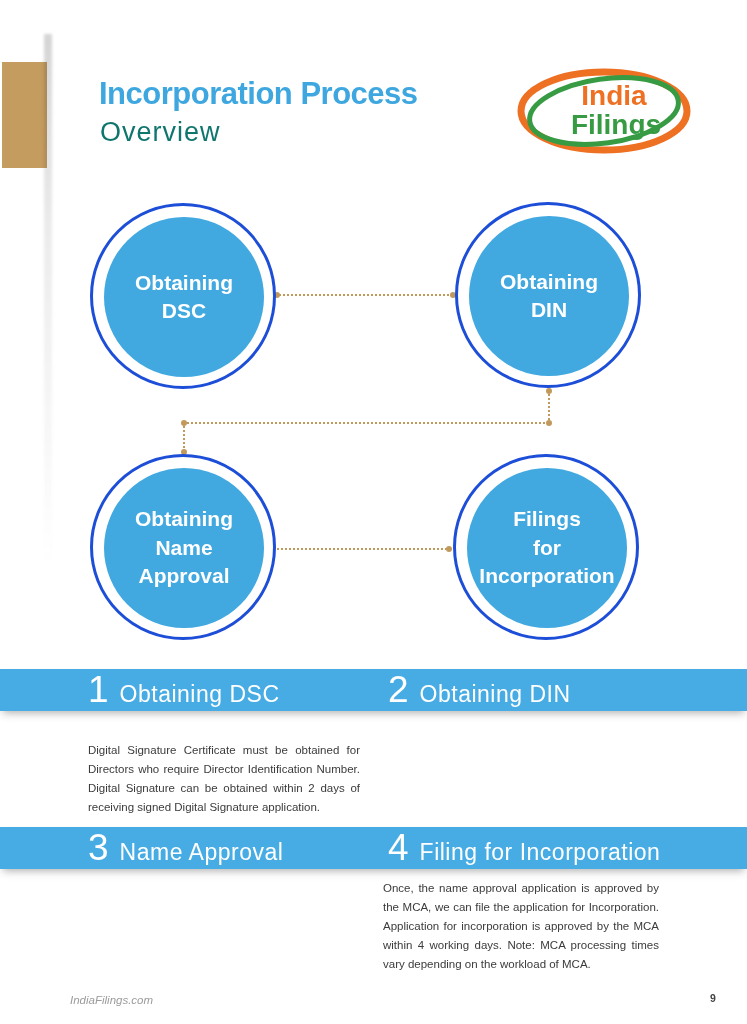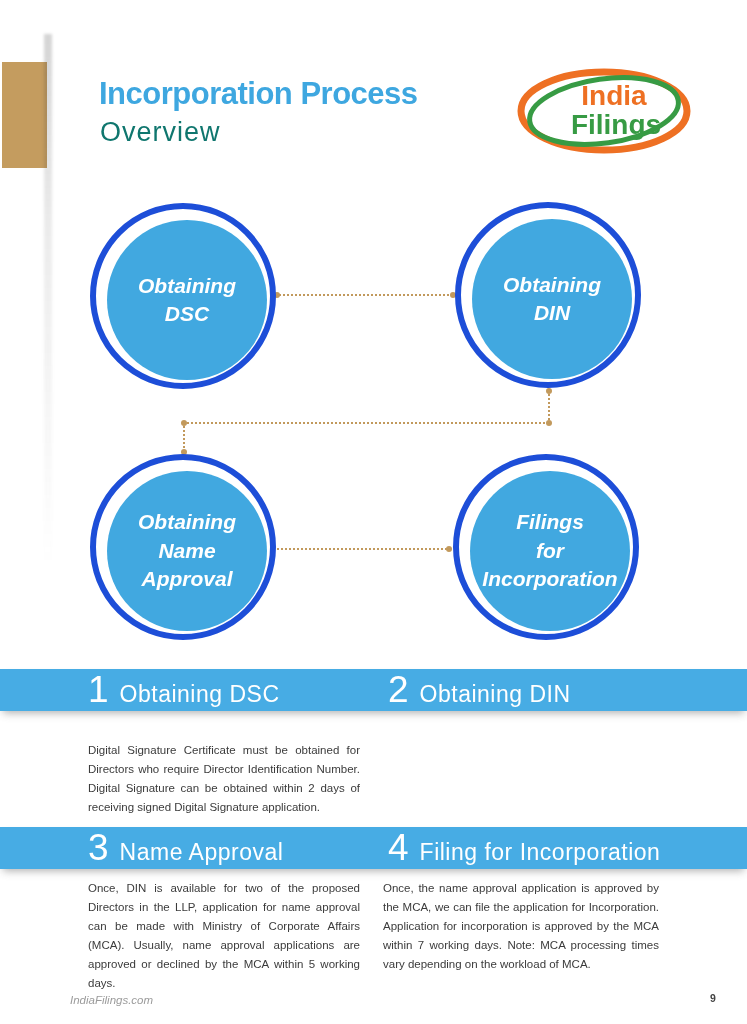--- a/index.html
+++ b/index.html
@@ -15,22 +15,22 @@
     filter: blur(1.5px); }
 
   
   .title { position: absolute; left: 99px; top: 76px; font-size: 31px; font-weight: 700;
     letter-spacing: -0.5px; color: #3EA7E0; }
   .subtitle { position: absolute; left: 100px; top: 117px; font-size: 27px; font-weight: 300;
     letter-spacing: 1px; color: #0f766e; text-align: right; }
   .logo { position: absolute; left: 516px; top: 68px; width: 176px; height: 86px; }
 
   
-  .node-ring { position: absolute; width: 186px; height: 186px; border: 6px solid #1d4ed8;
-    border-radius: 50%; background: #fff; font-style: italic; }
+  .node-ring { position: absolute; width: 186px; height: 186px; border: 3px solid #1d4ed8;
+    border-radius: 50%; background: #fff; }
   .node-fill { position: absolute; left: 11px; top: 11px; width: 160px; height: 160px;
     border-radius: 50%; background: #41A8E0; display: flex; align-items: center; justify-content: center;
     text-align: center; color: #fff; font-weight: 700; font-size: 21px; line-height: 1.35;
     white-space: pre-line; }
   .conn-h { position: absolute; border-top: 2px dotted #C2995C; height: 0; }
   .conn-v { position: absolute; border-left: 2px dotted #C2995C; width: 0; }
   .dot { position: absolute; width: 6px; height: 6px; border-radius: 50%; background: #C2995C; }
 
   
   .band { position: absolute; left: 0; width: 747px; height: 42px; background: #47ACE4;
@@ -116,19 +116,18 @@
     <div class="band-col" style="left:88px;">
       <span class="band-num">3</span>
       <span class="band-title">Name Approval</span>
     </div>
     <div class="band-col" style="left:388px;">
       <span class="band-num">4</span>
       <span class="band-title">Filing for Incorporation</span>
     </div>
   </div>
 
-  <div class="para" style="left:88px; top:879px; width:272px;">Once, DIN is available for two of the proposed Directors in the LLP, application for name approval can be made with Ministry of Corporate Affairs (MCA). Usually, name approval applications are approved or declined by the MCA within 5 working days.</div>
-  <div class="para" style="left:383px; top:879px; width:276px;">Once, the name approval application is approved by the MCA, we can file the application for Incorporation. Application for incorporation is approved by the MCA within 7 working days. Note: MCA processing times vary depending on the workload of MCA.</div>
+  <div class="para" style="left:383px; top:879px; width:276px;">Once, the name approval application is approved by the MCA, we can file the application for Incorporation. Application for incorporation is approved by the MCA within 4 working days. Note: MCA processing times vary depending on the workload of MCA.</div>
 
   <div class="footer-site">IndiaFilings.com</div>
   <div class="footer-page">9</div>
 
 </div>
 
 </body></html>

